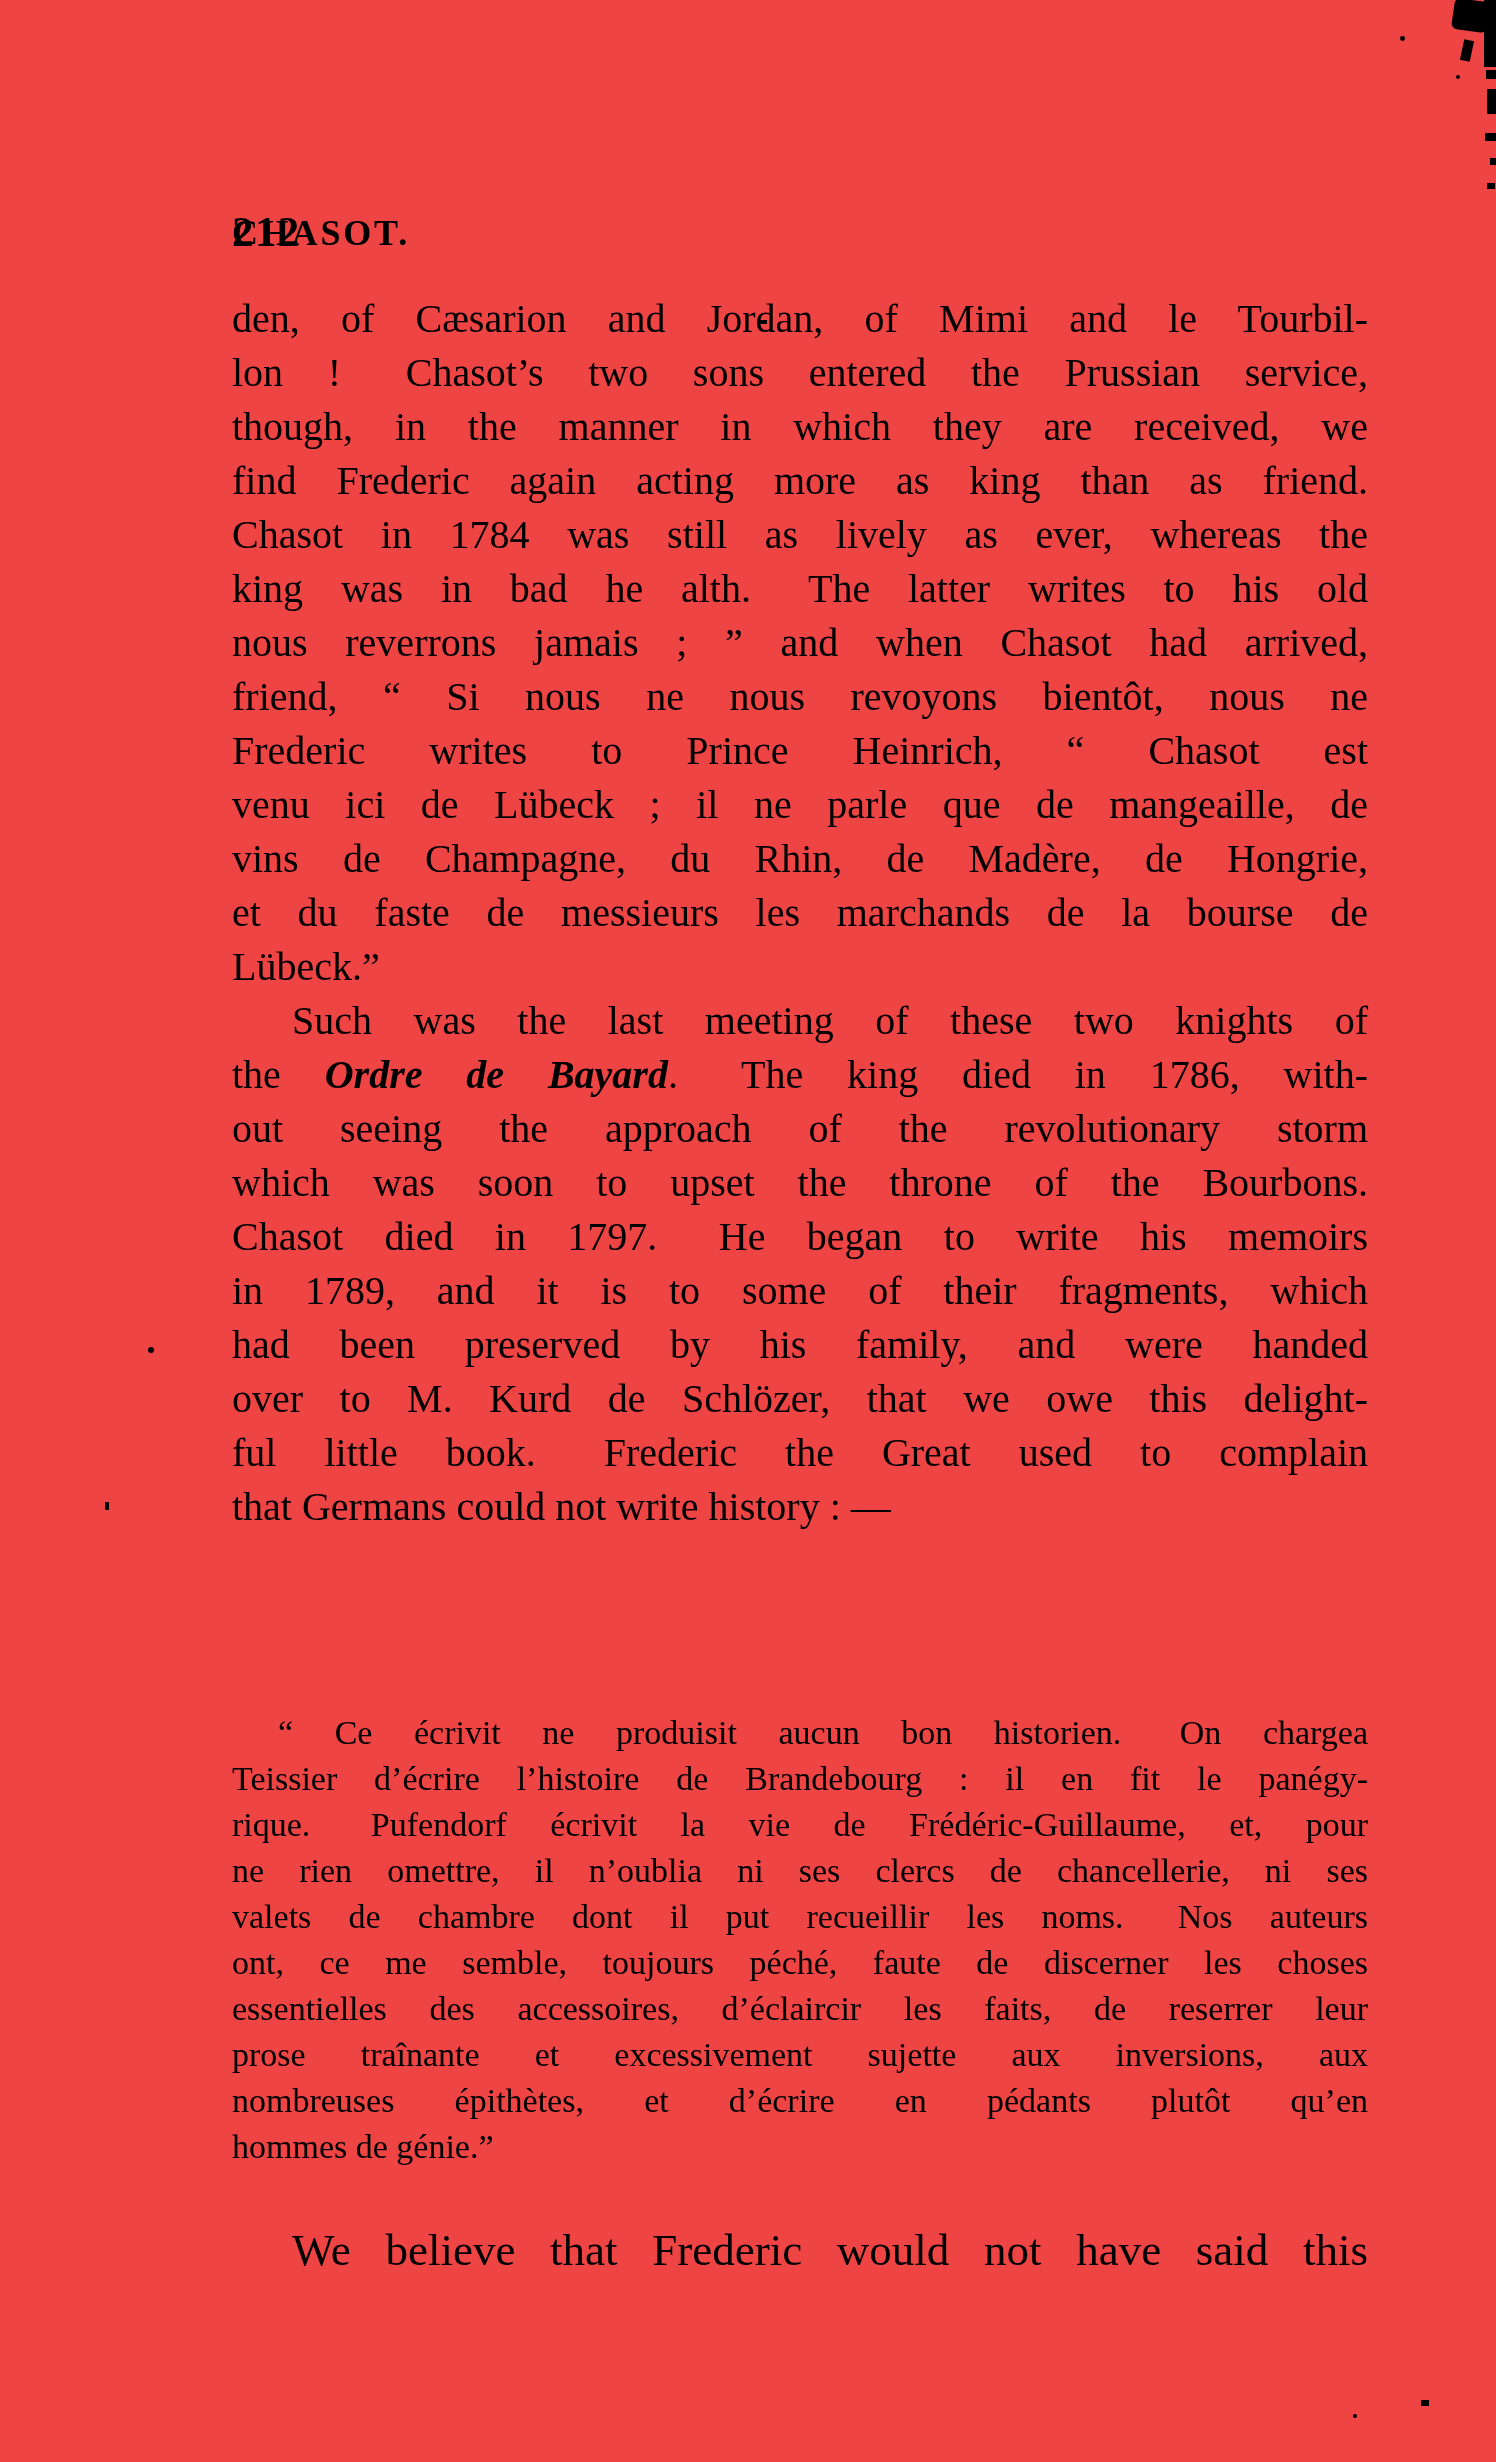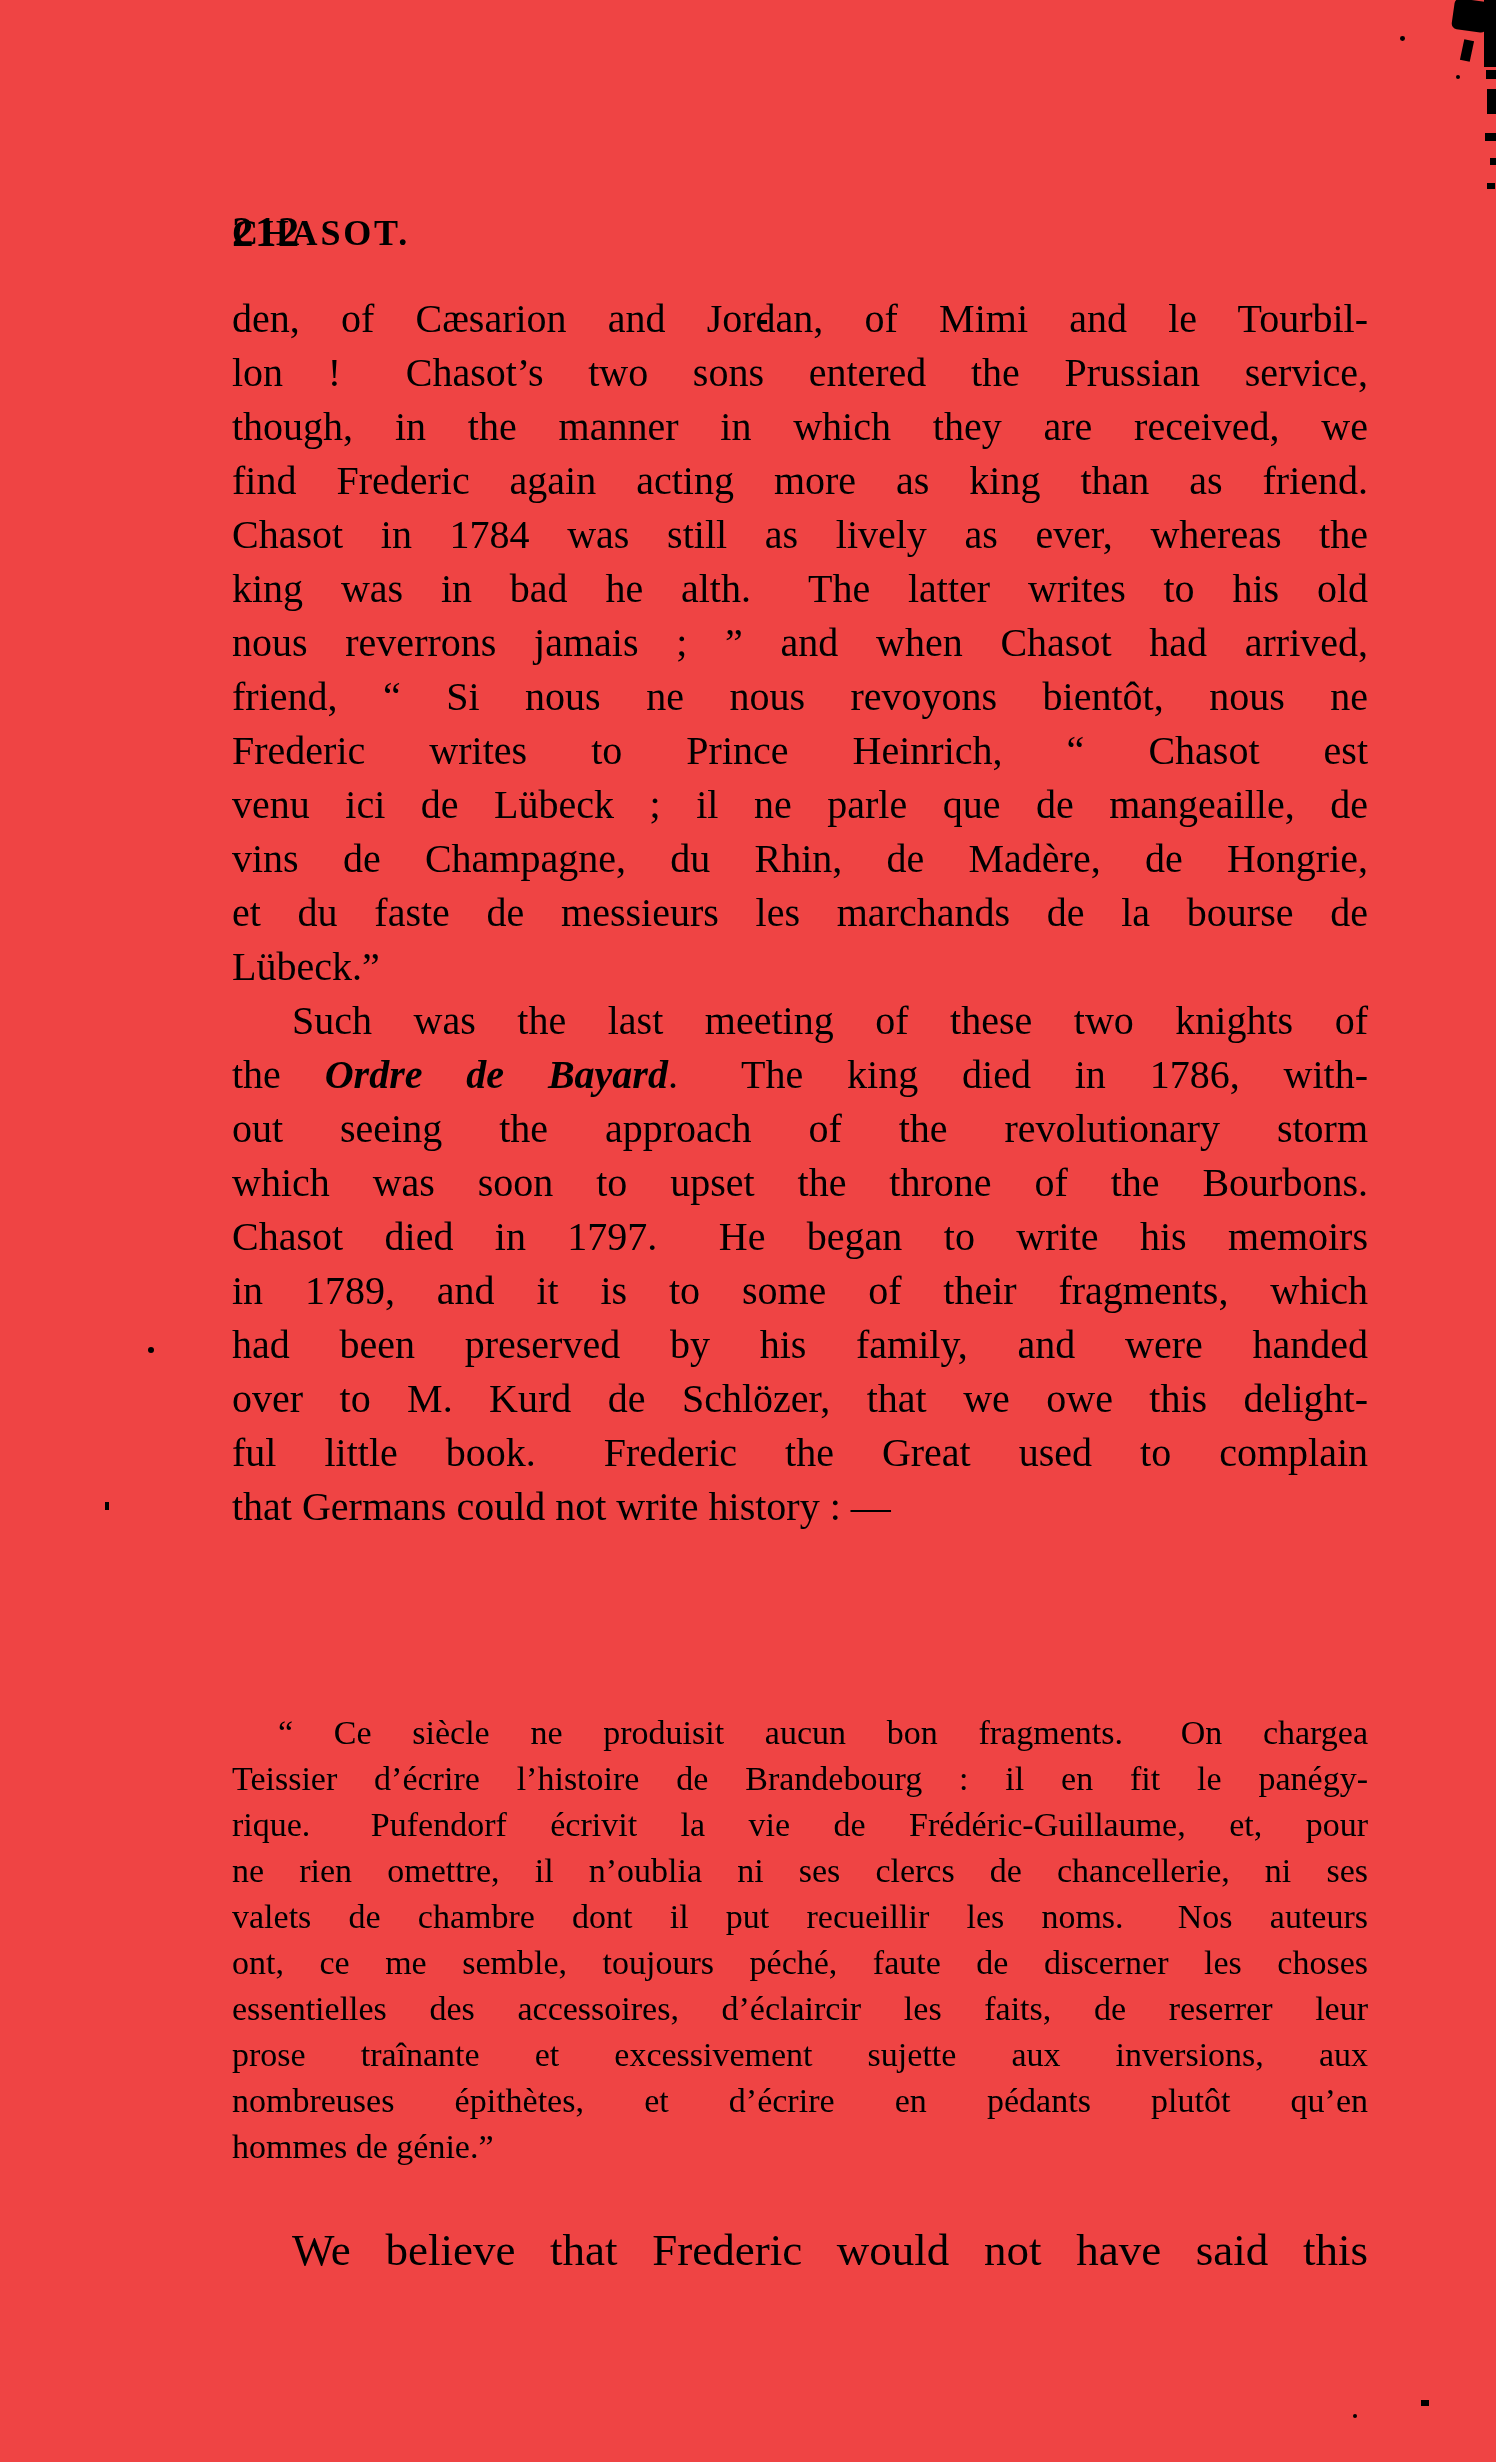--- a/index.html
+++ b/index.html
@@ -88,21 +88,21 @@
       <div class="line just">which was soon to upset the throne of the Bourbons.</div>
       <div class="line just">Chasot died in 1797.  He began to write his memoirs</div>
       <div class="line just">in 1789, and it is to some of their fragments, which</div>
       <div class="line just">had been preserved by his family, and were handed</div>
       <div class="line just">over to M. Kurd de Schlözer, that we owe this delight-</div>
       <div class="line just">ful little book.  Frederic the Great used to complain</div>
       <div class="line left">that Germans could not write history : —</div>
     </div>
 
   <div class="column quote-block">
-      <div class="line just indent">“ Ce siècle ne produisit aucun bon fragments.  On chargea</div>
+      <div class="line just indent">“ Ce écrivit ne produisit aucun bon historien.  On chargea</div>
       <div class="line just">Teissier d’écrire l’histoire de Brandebourg : il en fit le panégy-</div>
       <div class="line just">rique.  Pufendorf écrivit la vie de Frédéric-Guillaume, et, pour</div>
       <div class="line just">ne rien omettre, il n’oublia ni ses clercs de chancellerie, ni ses</div>
       <div class="line just">valets de chambre dont il put recueillir les noms.  Nos auteurs</div>
       <div class="line just">ont, ce me semble, toujours péché, faute de discerner les choses</div>
       <div class="line just">essentielles des accessoires, d’éclaircir les faits, de reserrer leur</div>
       <div class="line just">prose traînante et excessivement sujette aux inversions, aux</div>
       <div class="line just">nombreuses épithètes, et d’écrire en pédants plutôt qu’en</div>
       <div class="line left">hommes de génie.”</div>
     </div>

